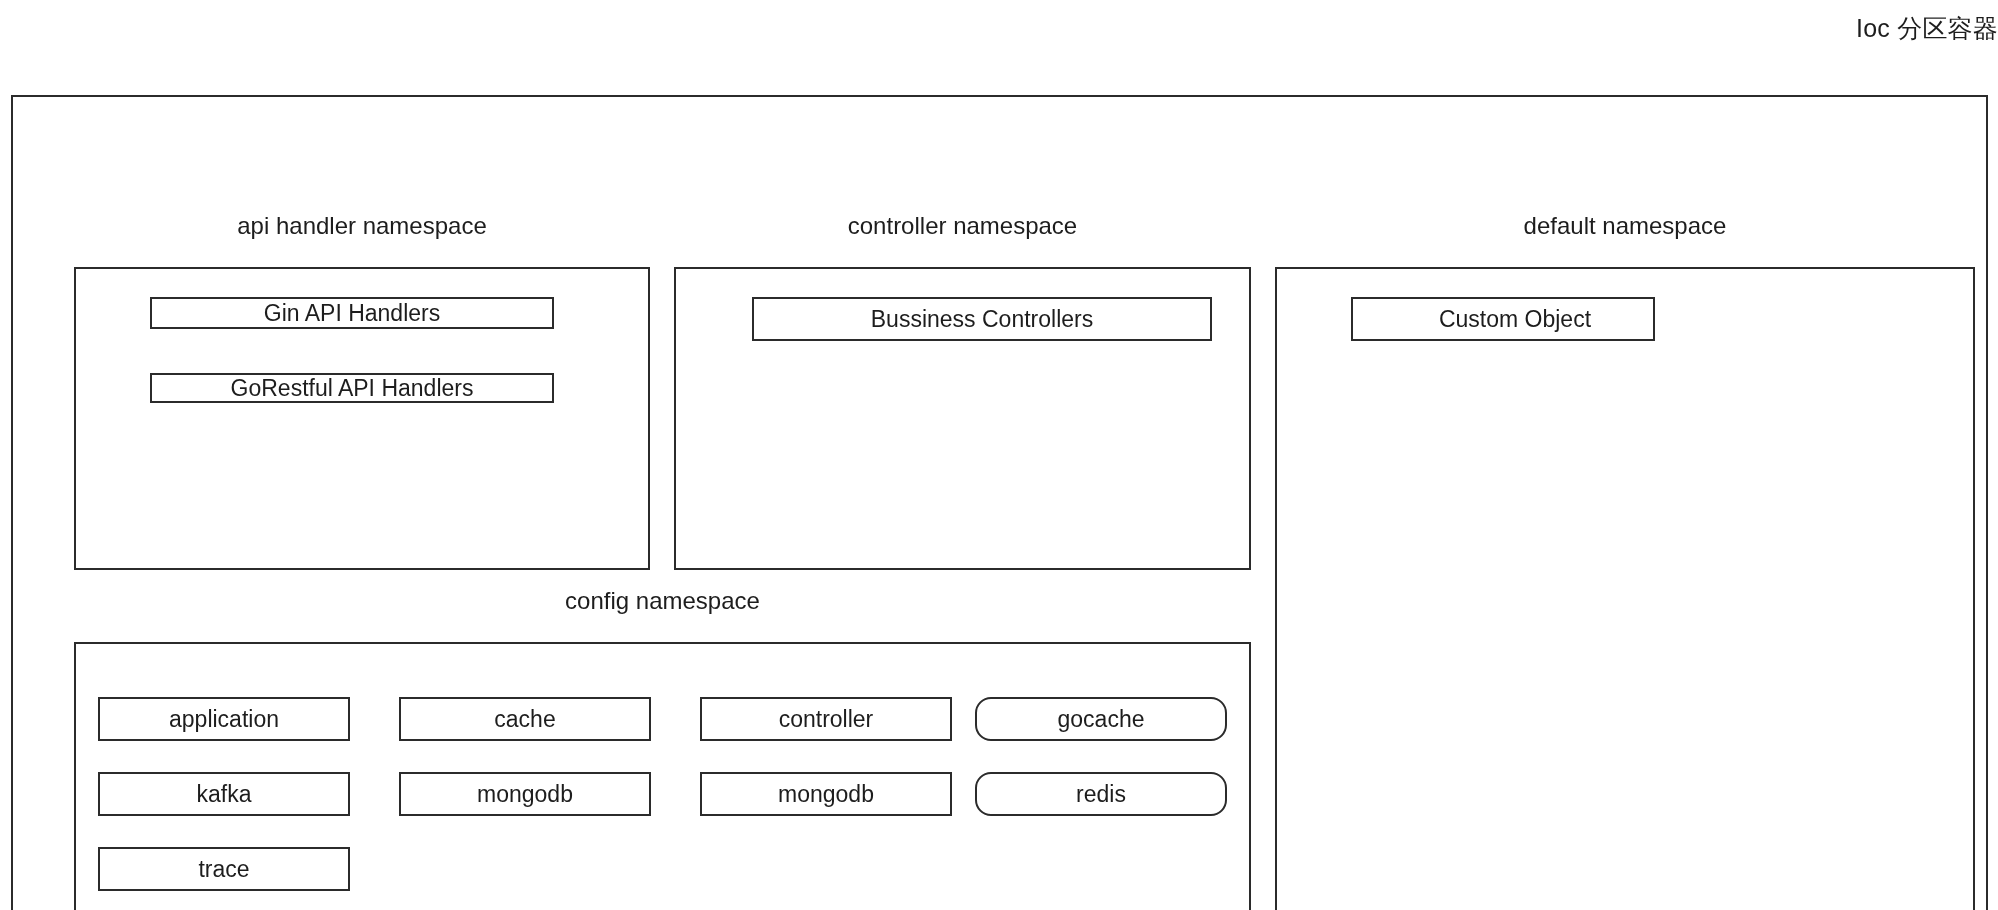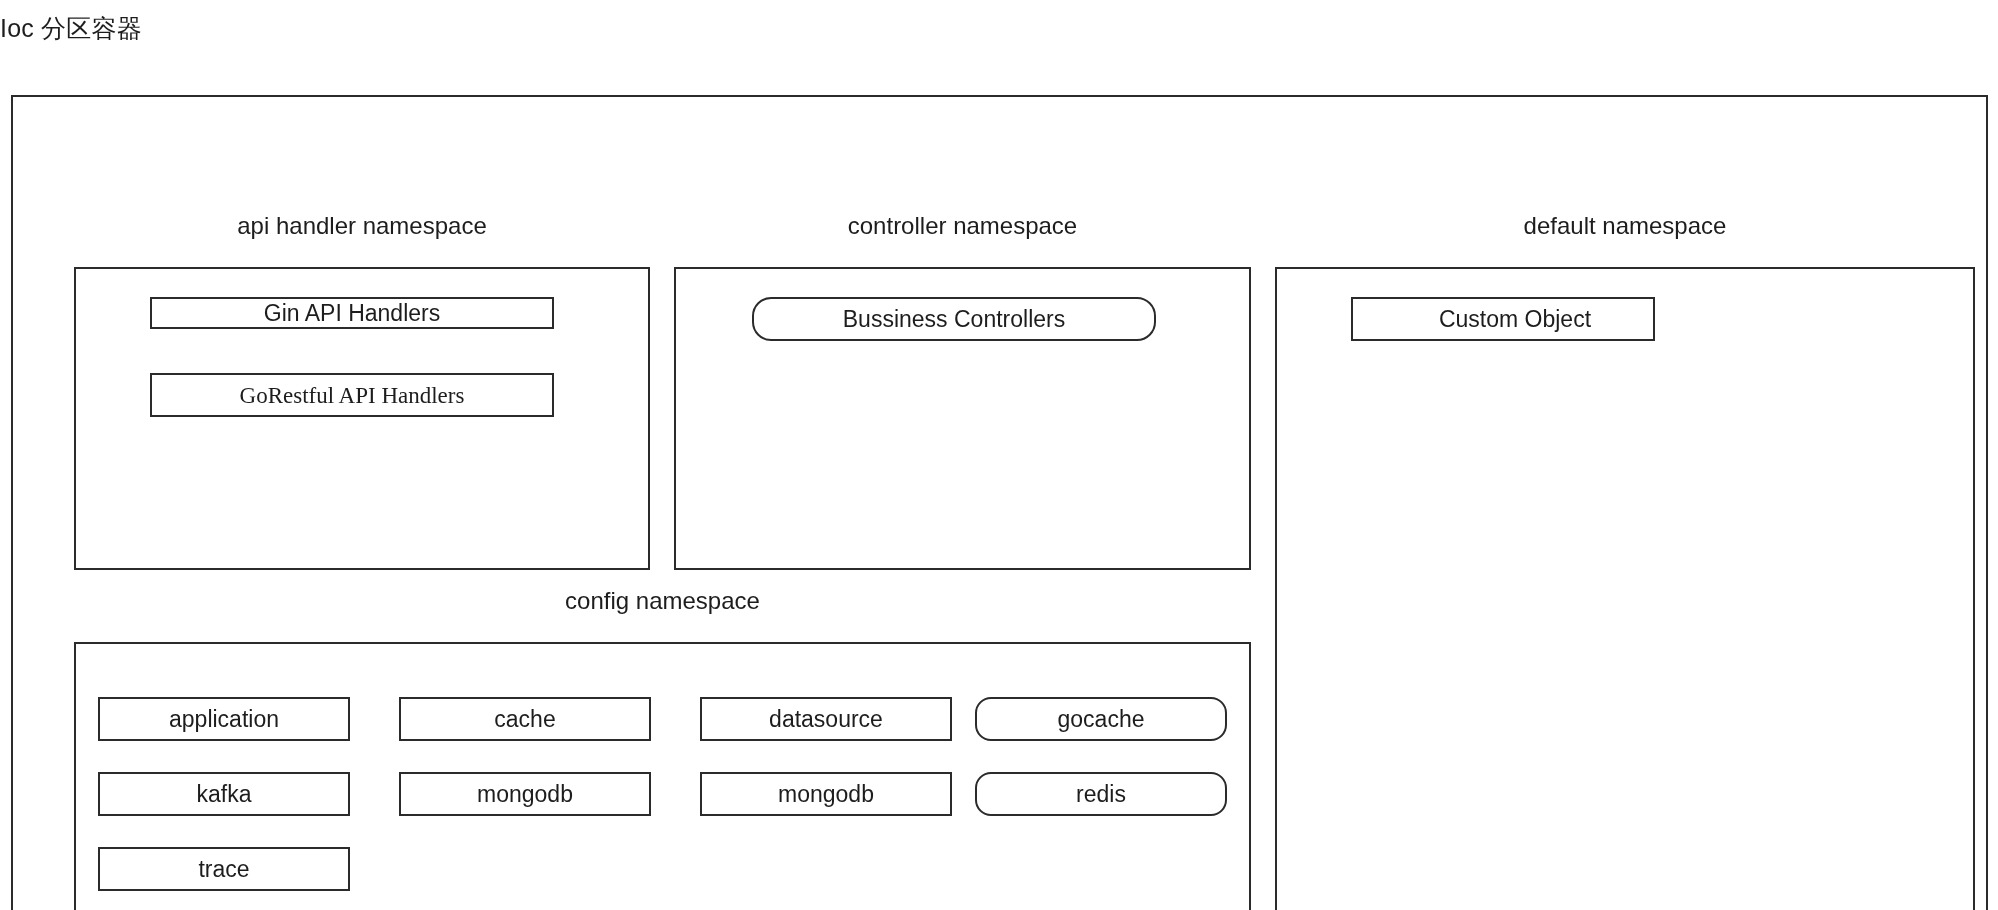--- a/index.html
+++ b/index.html
@@ -24,21 +24,21 @@
     width: 1998px;
     height: 910px;
   }
 
   
   .diagram-title {
     position: absolute;
     left: 0;
     top: 12px;
     width: 1998px;
-    text-align: left;
+    text-align: right;
     font-size: 25px;
     line-height: 32px;
     color: #1d1d1d;
     letter-spacing: 0.2px;
     white-space: nowrap;
   }
 
   
   .outer-container {
     position: absolute;
@@ -94,24 +94,24 @@
     align-items: center;
     justify-content: center;
     font-size: 23px;
     line-height: 27px;
     color: #1d1d1d;
     white-space: nowrap;
   }
 
   
   .item-gin       { left: 137px; top: 200px; width: 404px; height: 32px; }
-  .item-gorestful { left: 137px; top: 276px; width: 404px; height: 44px; font-family: Liberation Serif, serif; }
+  .item-gorestful { left: 137px; top: 276px; width: 404px; height: 30px; }
 
   
-  .item-business  { left: 739px; top: 200px; width: 404px; height: 44px; border-radius: 19px; }
+  .item-business  { left: 739px; top: 200px; width: 460px; height: 44px; }
 
   
   .item-custom    { left: 1338px; top: 200px; width: 304px; height: 44px; padding-left: 24px; }
 
   
   .cfg-item { height: 44px; }
   .cfg-c1 { left: 85px;  width: 252px; }
   .cfg-c2 { left: 386px; width: 252px; }
   .cfg-c3 { left: 687px; width: 252px; }
   .cfg-c4 { left: 962px; width: 252px; border-radius: 16px; }
@@ -142,21 +142,21 @@
     <div class="ns-label ns-def-label">default namespace</div>
     <div class="ns-box ns-def-box"></div>
 
     <div class="item-box item-custom">Custom Object</div>
 
     <div class="ns-label ns-cfg-label">config namespace</div>
     <div class="ns-box ns-cfg-box"></div>
 
     <div class="item-box cfg-item cfg-c1 cfg-r1">application</div>
     <div class="item-box cfg-item cfg-c2 cfg-r1">cache</div>
-    <div class="item-box cfg-item cfg-c3 cfg-r1">datasource</div>
+    <div class="item-box cfg-item cfg-c3 cfg-r1">controller</div>
     <div class="item-box cfg-item cfg-c4 cfg-r1">gocache</div>
 
     <div class="item-box cfg-item cfg-c1 cfg-r2">kafka</div>
     <div class="item-box cfg-item cfg-c2 cfg-r2">mongodb</div>
     <div class="item-box cfg-item cfg-c3 cfg-r2">mongodb</div>
     <div class="item-box cfg-item cfg-c4 cfg-r2">redis</div>
 
     <div class="item-box cfg-item cfg-c1 cfg-r3">trace</div>
 
   </div>

